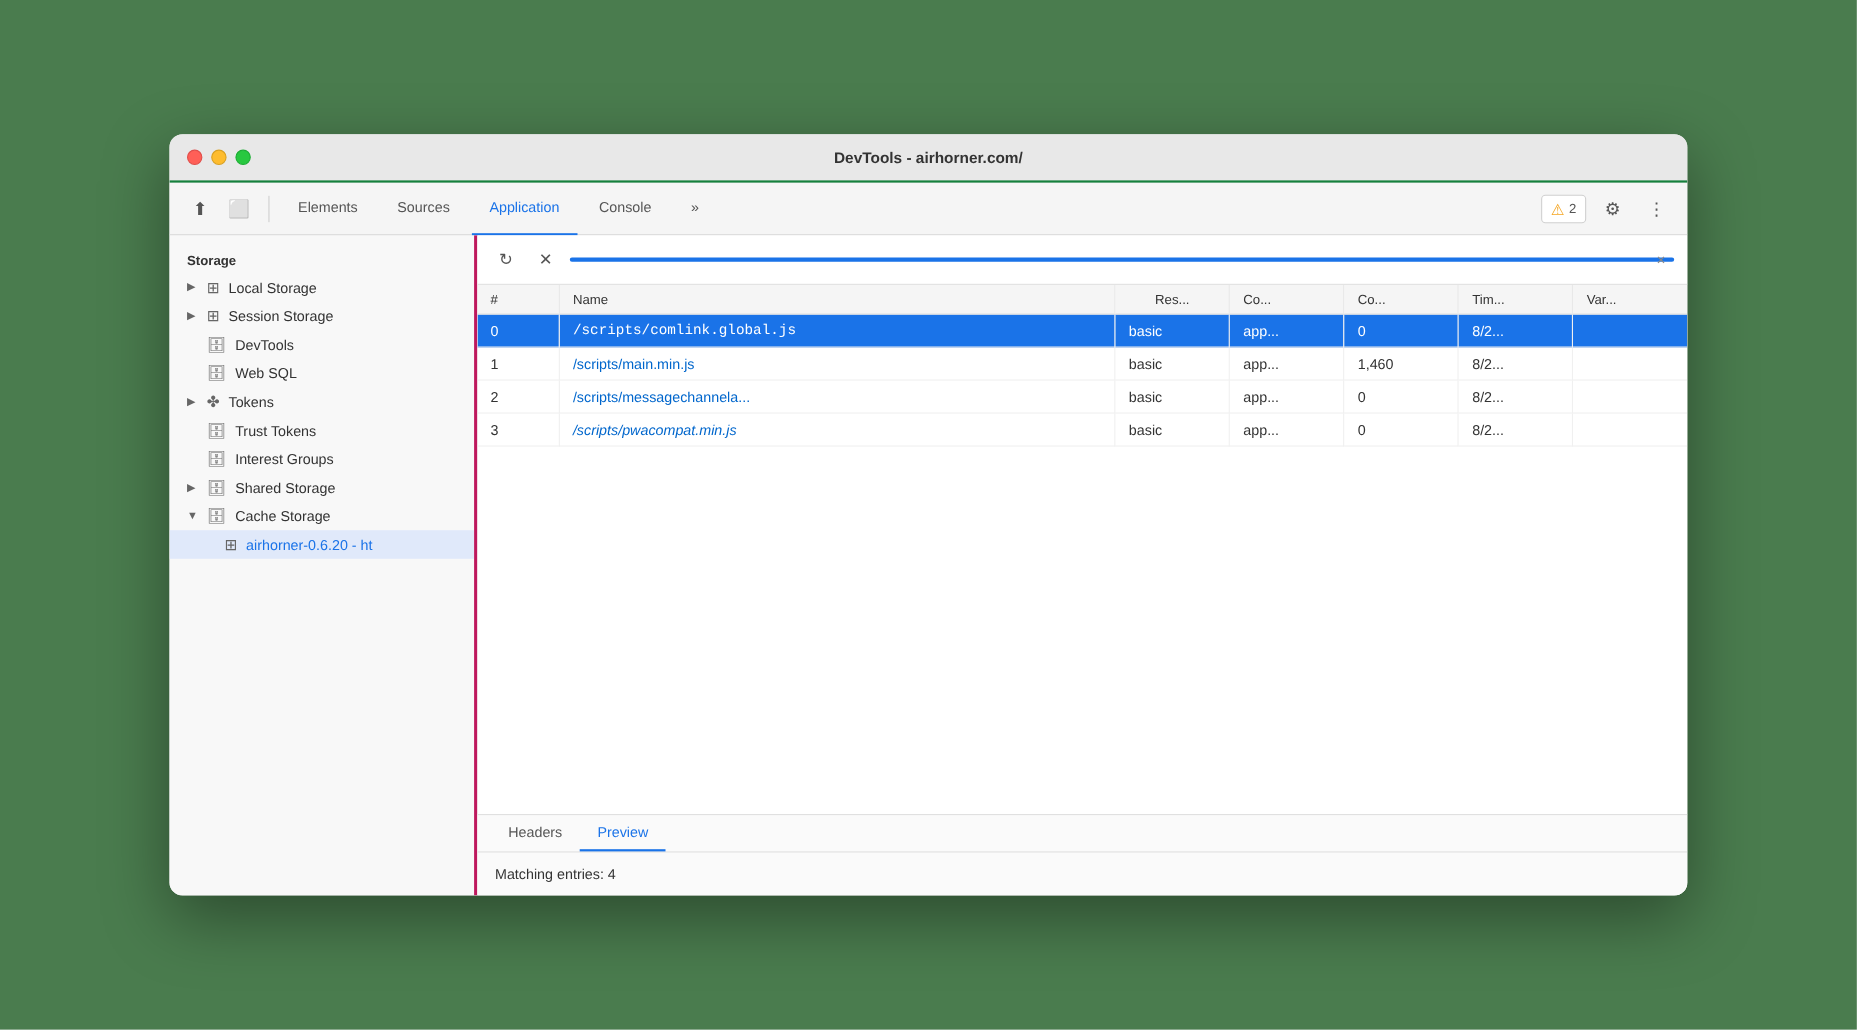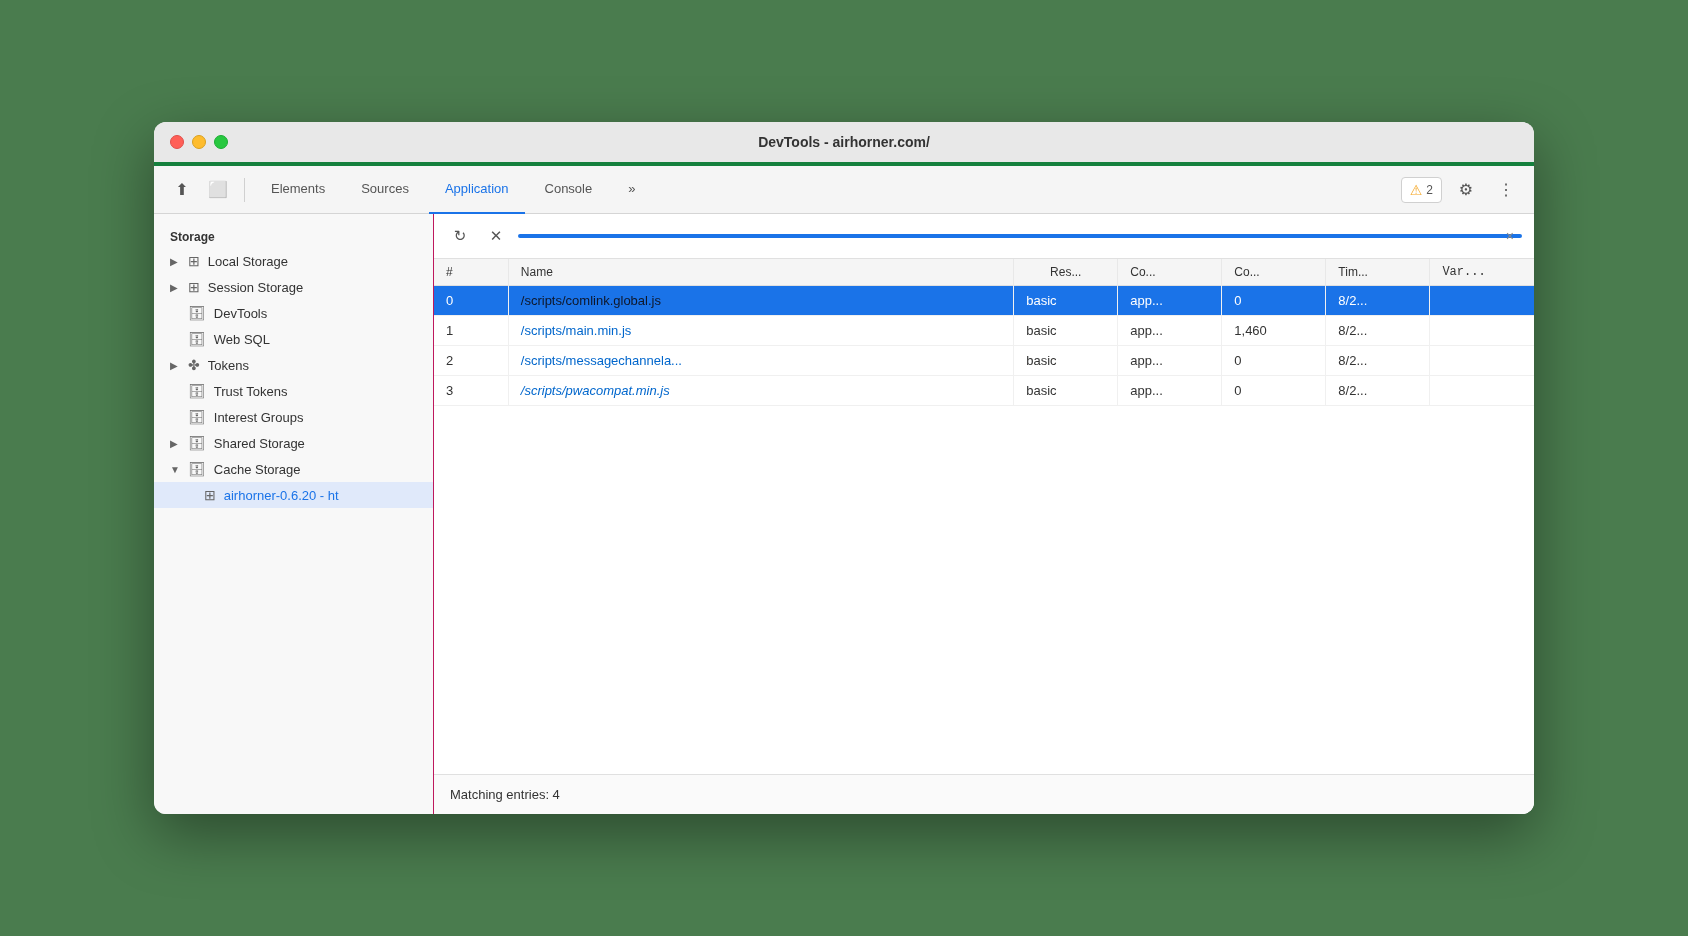--- a/index.html
+++ b/index.html
@@ -17,21 +17,21 @@
       border-radius: 12px;
       box-shadow: 0 20px 60px rgba(0,0,0,0.4);
       overflow: hidden;
     }
     .titlebar {
       background: #e8e8e8;
       height: 44px;
       display: flex;
       align-items: center;
       padding: 0 16px;
-      border-bottom: 4px solid #15803d;
+      border-bottom: 2px solid #15803d;
       position: relative;
     }
     .traffic-lights {
       display: flex;
       gap: 8px;
       align-items: center;
     }
     .traffic-light {
       width: 14px;
       height: 14px;
@@ -114,21 +114,21 @@
       font-size: 14px;
     }
     .content {
       display: flex;
       height: calc(100% - 44px - 48px);
       min-height: 600px;
     }
     .sidebar {
       width: 280px;
       background: #f8f8f8;
-      border-right: 1px solid #be185d;
+      border-right: 3px solid #be185d;
       overflow-y: auto;
       padding: 8px 0;
     }
     .sidebar-section-label {
       padding: 8px 16px 4px 16px;
       font-size: 12px;
       font-weight: 600;
       color: #333;
       text-transform: none;
     }
@@ -265,21 +265,21 @@
       padding: 12px 16px;
       font-size: 13px;
       color: #333;
     }
     .col-hash { width: 50px; }
     .col-name { width: 340px; }
     .col-res { width: 70px; text-align: center; }
     .col-co1 { width: 70px; }
     .col-co2 { width: 70px; }
     .col-tim { width: 70px; }
-    .col-var { width: 70px; font-family: Liberation Mono, monospace; }
+    .col-var { width: 70px; }
   </style>
 </head>
 <body>
 
 <div class="window">
 
   <div class="titlebar">
     <div class="traffic-lights">
       <div class="traffic-light tl-close"></div>
       <div class="traffic-light tl-min"></div>
@@ -392,21 +392,21 @@
               <th class="col-res">Res...</th>
               <th class="col-co1">Co...</th>
               <th class="col-co2">Co...</th>
               <th class="col-tim">Tim...</th>
               <th class="col-var">Var...</th>
             </tr>
           </thead>
           <tbody id="table-body">
           <tr class="selected-row">
                 <td>0</td>
-                <td style="color: #0f172a;">/scripts/comlink.global.js</td>
+                <td style="color: #ffffff; font-family: Liberation Mono, monospace;">/scripts/comlink.global.js</td>
                 <td>basic</td>
                 <td>app...</td>
                 <td>0</td>
                 <td>8/2...</td>
                 <td></td>
               </tr>
               <tr>
                 <td>1</td>
                 <td style="color: rgb(0, 102, 204); margin-top: 12px;">/scripts/main.min.js</td>
                 <td>basic</td>
@@ -431,19 +431,23 @@
                 <td>app...</td>
                 <td>0</td>
                 <td>8/2...</td>
                 <td></td>
               </tr>
             </tbody>
         </table>
       </div>
 
       <div class="bottom-panel">
+        <div class="bottom-tabs">
+          <div class="bottom-tab">Headers</div>
+          <div class="bottom-tab active">Preview</div>
+        </div>
         <div class="bottom-content">
           <span>Matching entries: 4</span>
         </div>
       </div>
     </div>
   </div>
 </div>
 
 </body></html>

